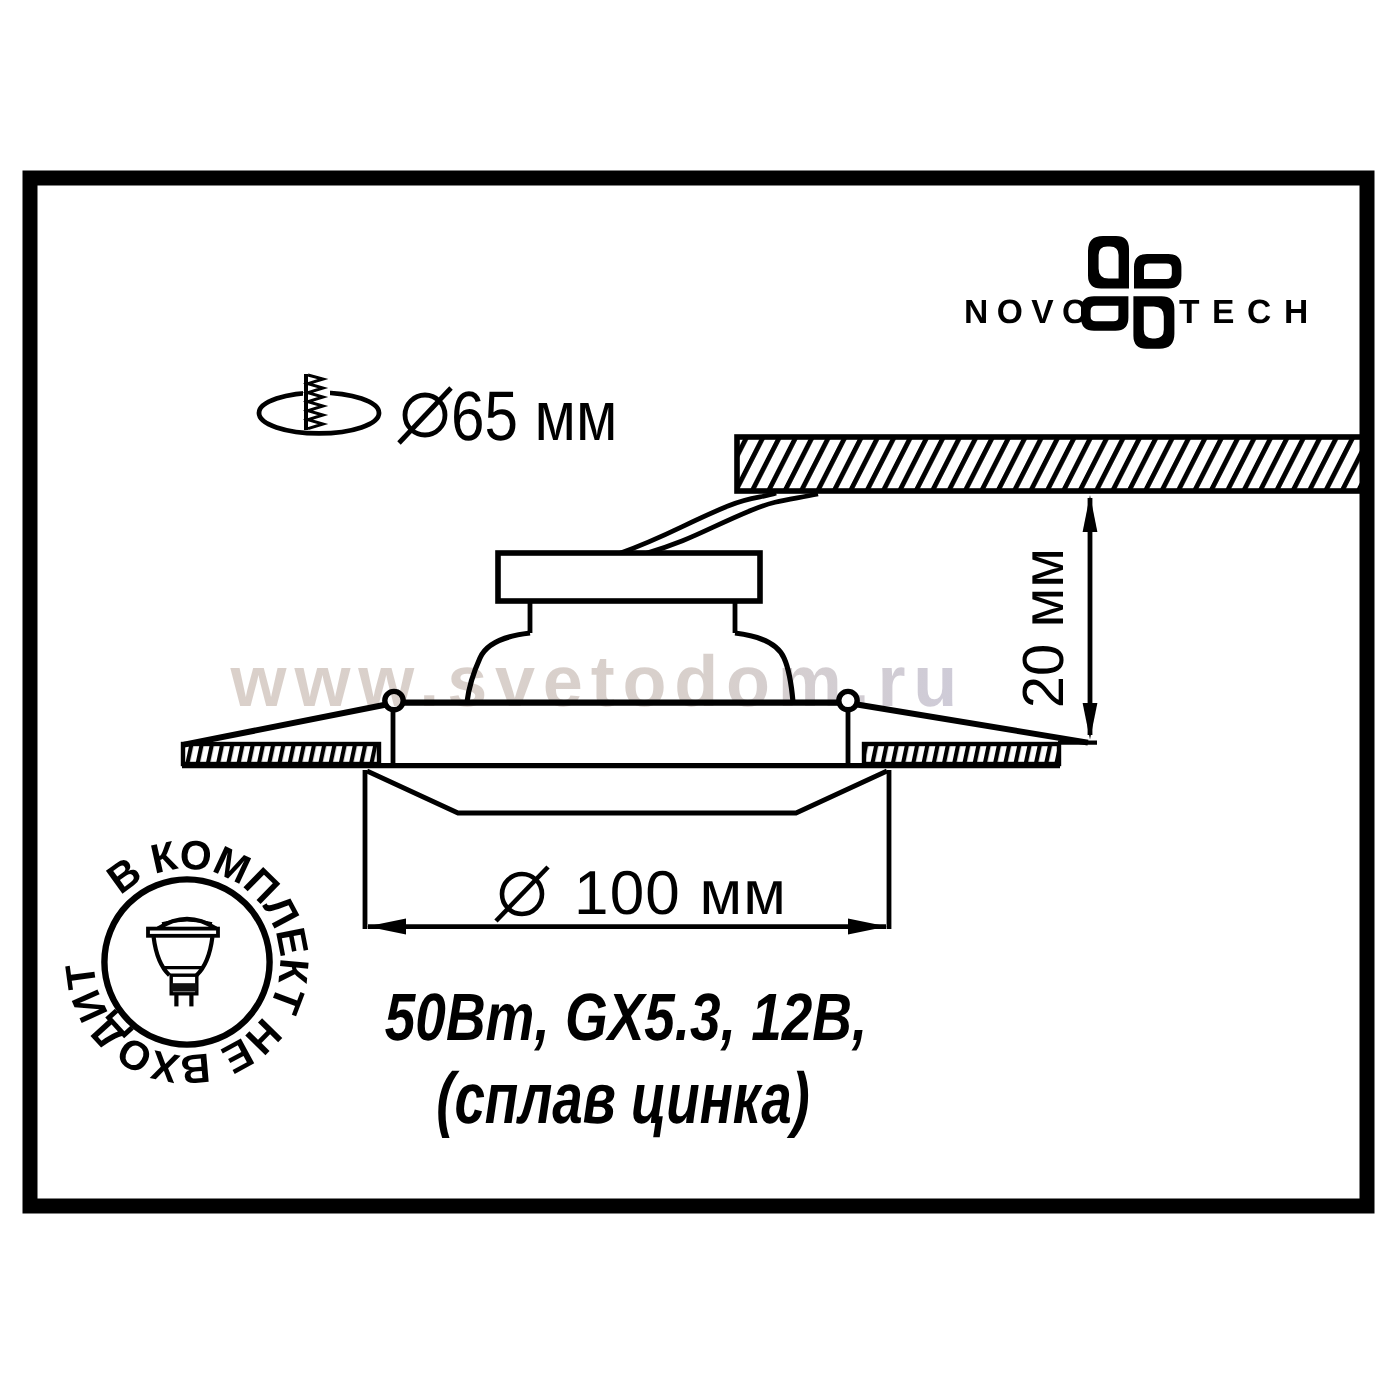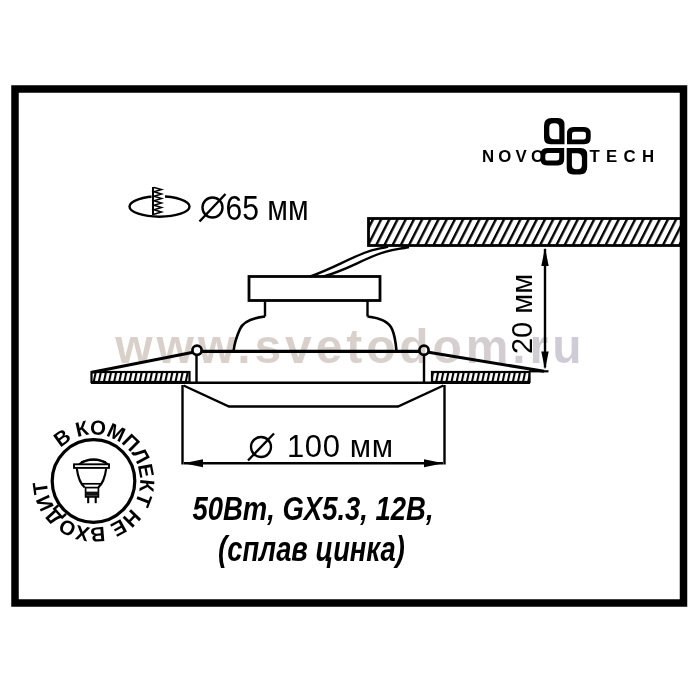--- a/index.html
+++ b/index.html
@@ -1,17 +1,17 @@
 <!DOCTYPE html>
 <html><head><meta charset="utf-8">
 <style>
 html,body{margin:0;padding:0;background:#fff;width:700px;height:700px;overflow:hidden}
 #page{position:relative;width:700px;height:700px;font-family:"Liberation Sans",sans-serif}
 #dwg{position:absolute;left:0;top:0}
-.wm{position:absolute;left:115.3px;top:323.1px;font-family:"Liberation Sans",sans-serif;font-weight:bold;font-size:48px;line-height:1;letter-spacing:3.9px;white-space:nowrap;background:linear-gradient(90deg,#dad0ca 0%,#d8d0cc 65%,#cecbd8 100%);-webkit-background-clip:text;background-clip:text;color:transparent;mix-blend-mode:multiply;text-decoration:underline;}
+.wm{position:absolute;left:115.3px;top:323.1px;font-family:"Liberation Sans",sans-serif;font-weight:bold;font-size:36px;line-height:1;letter-spacing:3.9px;white-space:nowrap;background:linear-gradient(90deg,#dad0ca 0%,#d8d0cc 65%,#cecbd8 100%);-webkit-background-clip:text;background-clip:text;color:transparent;mix-blend-mode:multiply;text-decoration:underline;}
 </style></head>
 <body>
 <div id="page">
 <svg id="dwg" width="700" height="700" viewBox="0 0 700 700">
 <defs>
 <pattern id="h1" width="7.3" height="40" patternUnits="userSpaceOnUse" patternTransform="rotate(27)">
   <rect x="0" y="0" width="2.4" height="40" fill="#000"></rect>
 </pattern>
 <pattern id="h2" width="5" height="40" patternUnits="userSpaceOnUse" patternTransform="rotate(12)">
   <rect x="0" y="0" width="2.1" height="40" fill="#000"></rect>

